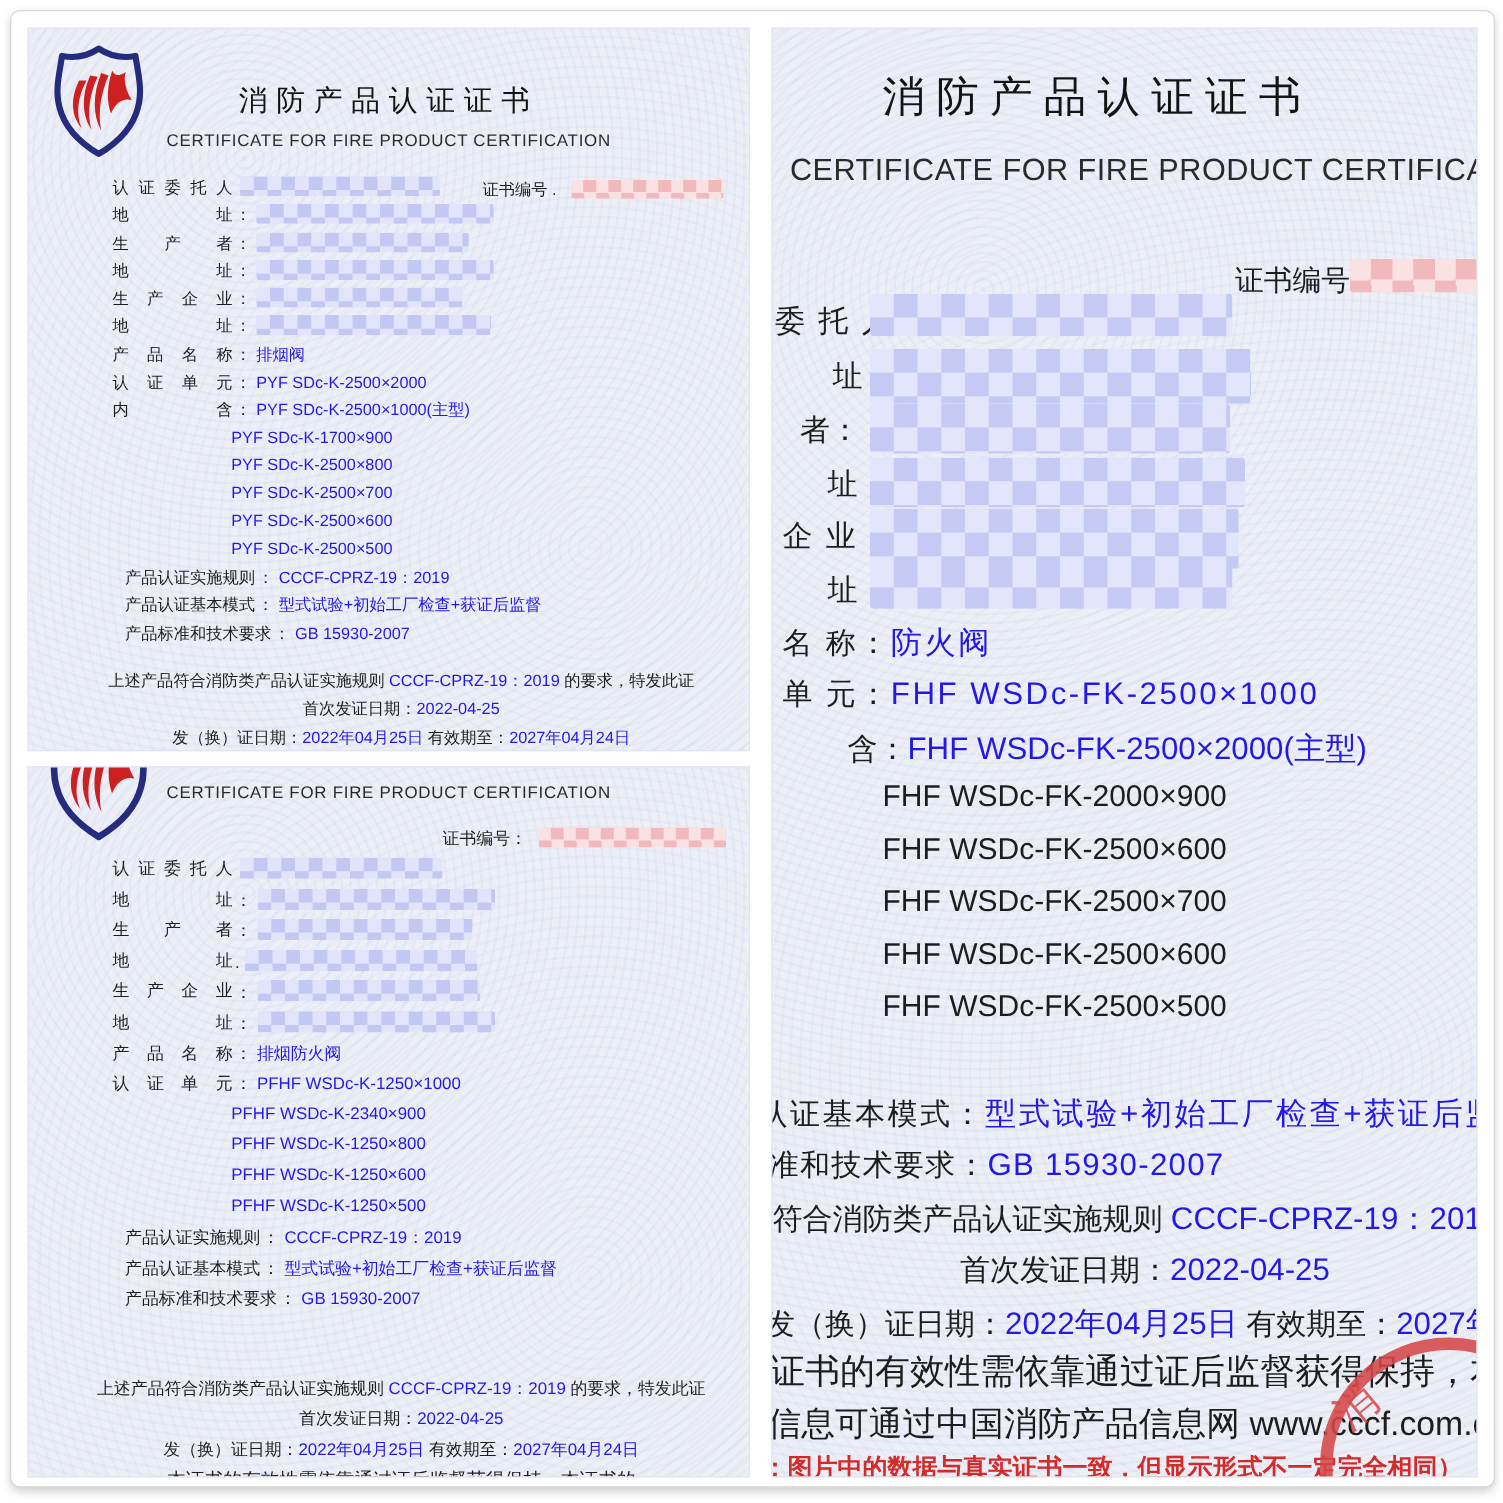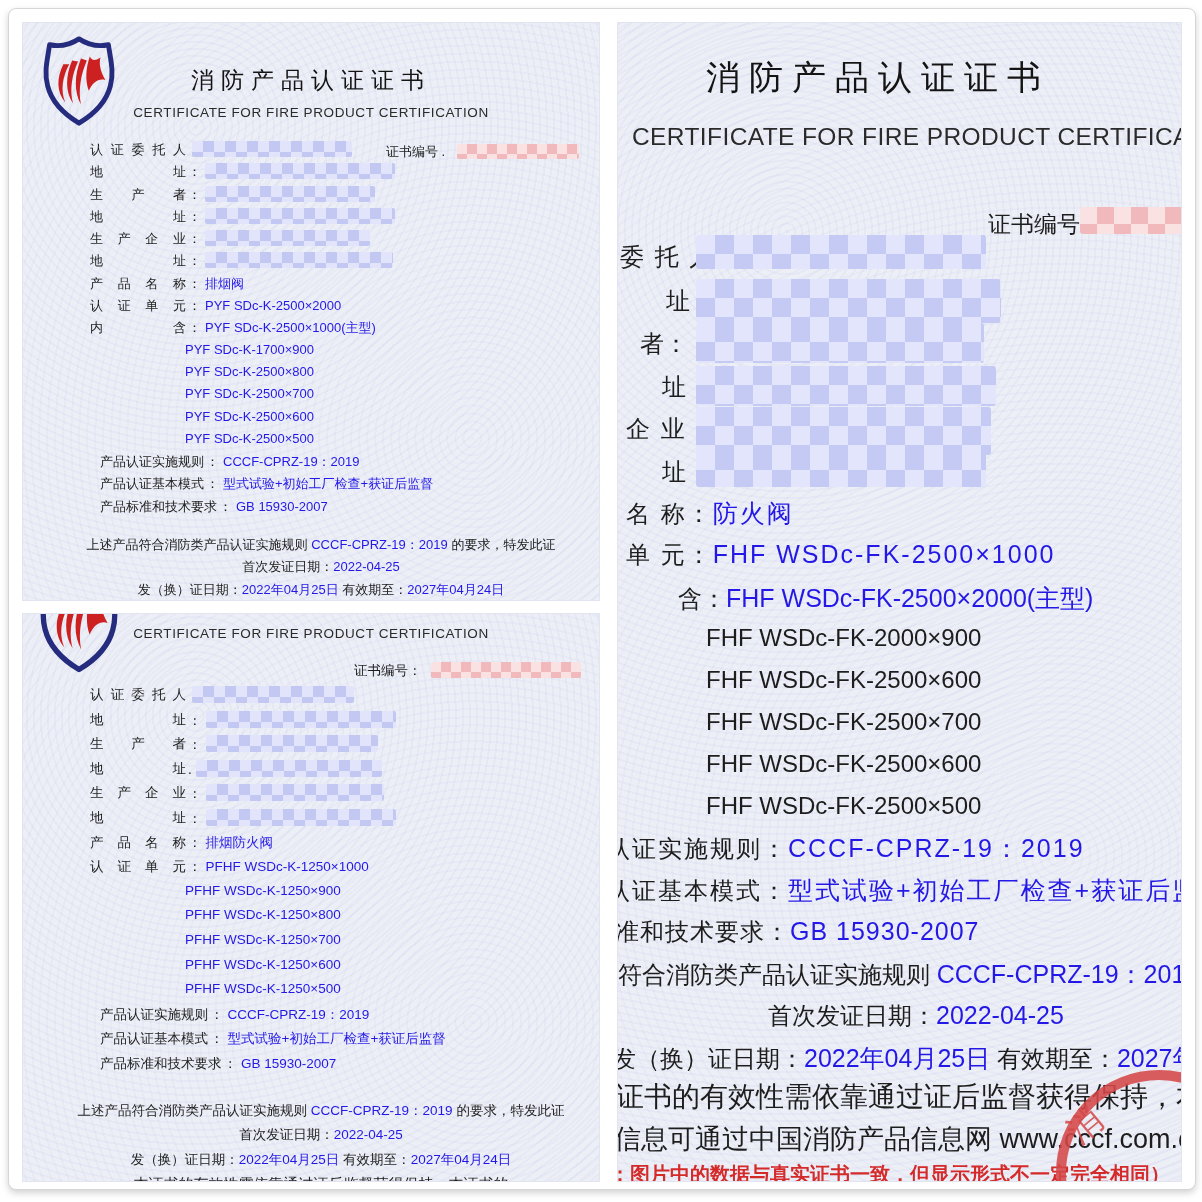--- a/index.html
+++ b/index.html
@@ -125,23 +125,22 @@
 
     <div class="rows" style="left:67px;top:72px;">
       <div class="row"><span class="jl">认证委托人</span><span class="sep"></span><span class="mz" style="width:162px;"></span></div>
       <div class="row"><span class="jl">地址</span><span class="sep">：</span><span class="mz" style="width:190px;"></span></div>
       <div class="row"><span class="jl">生产者</span><span class="sep">：</span><span class="mz" style="width:172px;"></span></div>
       <div class="row"><span class="jl">地址</span><span class="sep">.</span><span class="mz" style="width:186px;"></span></div>
       <div class="row"><span class="jl">生产企业</span><span class="sep">：</span><span class="mz" style="width:178px;"></span></div>
       <div class="row"><span class="jl">地址</span><span class="sep">：</span><span class="mz" style="width:190px;"></span></div>
       <div class="row"><span class="jl">产品名称</span><span class="sep">：</span><span class="val">排烟防火阀</span></div>
       <div class="row"><span class="jl">认证单元</span><span class="sep">：</span><span class="val">PFHF WSDc-K-1250×1000</span></div>
-      <div class="row model"><span class="val">PFHF WSDc-K-1250×900</span></div>
+      <div class="row model"><span class="val">PFHF WSDc-K-2340×900</span></div>
       <div class="row model"><span class="val">PFHF WSDc-K-1250×800</span></div>
-      <div class="row model"><span class="val">PFHF WSDc-K-1250×700</span></div>
       <div class="row model"><span class="val">PFHF WSDc-K-1250×600</span></div>
       <div class="row model"><span class="val">PFHF WSDc-K-1250×500</span></div>
       <div class="row"><span class="wlbl">产品认证实施规则</span><span class="sep">：</span><span class="val">CCCF-CPRZ-19：2019</span></div>
       <div class="row"><span class="wlbl">产品认证基本模式</span><span class="sep">：</span><span class="val">型式试验+初始工厂检查+获证后监督</span></div>
       <div class="row"><span class="wlbl">产品标准和技术要求</span><span class="sep">：</span><span class="val">GB 15930-2007</span></div>
     </div>
 
     <div class="ftr" style="top:488px;">
       <div class="fline"><span class="blk">上述产品符合消防类产品认证实施规则 </span><span class="val">CCCF-CPRZ-19：2019</span><span class="blk"> 的要求，特发此证</span></div>
       <div class="fline"><span class="blk">首次发证日期：</span><span class="val">2022-04-25</span></div>
@@ -177,21 +176,20 @@
     <div class="l3" style="top:474px;left:8px;letter-spacing:2px;"><span>名 称：</span><span class="val">防火阀</span></div>
     <div class="l3" style="top:516px;left:8px;letter-spacing:2px;"><span>单 元：</span><span class="val">FHF WSDc-FK-2500×1000</span></div>
     <div class="l3" style="top:559px;left:60px;"><span>含：</span><span class="val">FHF WSDc-FK-2500×2000(主型)</span></div>
 
     <div class="l3 val" style="top:601px;left:88px;">FHF WSDc-FK-2000×900</div>
     <div class="l3 val" style="top:643px;left:88px;">FHF WSDc-FK-2500×600</div>
     <div class="l3 val" style="top:685px;left:88px;">FHF WSDc-FK-2500×700</div>
     <div class="l3 val" style="top:727px;left:88px;">FHF WSDc-FK-2500×600</div>
     <div class="l3 val" style="top:769px;left:88px;">FHF WSDc-FK-2500×500</div>
 
-    <div class="l3" style="top:809px;left:-12px;letter-spacing:2px;"><span>认证实施规则：</span><span class="val">CCCF-CPRZ-19：2019</span></div>
     <div class="l3" style="top:851px;left:-12px;letter-spacing:2px;"><span>认证基本模式：</span><span class="val">型式试验+初始工厂检查+获证后监督</span></div>
     <div class="l3" style="top:893px;left:-28px;letter-spacing:1px;"><span>标准和技术要求：</span><span class="val">GB 15930-2007</span></div>
 
     <div class="l3" style="top:935px;left:0px;"><span>符合消防类产品认证实施规则 </span><span class="val">CCCF-CPRZ-19：2019</span></div>
     <div class="l3" style="top:977px;left:150px;"><span>首次发证日期：</span><span class="val">2022-04-25</span></div>
     <div class="l3" style="top:1019px;left:-6px;"><span>发（换）证日期：</span><span class="val">2022年04月25日</span><span> 有效期至：</span><span class="val">2027年04月24日</span></div>
 
     <div class="l3" style="top:1055px;left:-30px;font-size:28px;">本证书的有效性需依靠通过证后监督获得保持，本证书</div>
     <div class="l3 big" style="top:1098px;left:-58px;"><span>证书信息可通过中国消防产品信息网 </span><span>www.cccf.com.cn</span></div>
     <div class="l3 note-red" style="top:1138px;left:-48px;">（注：图片中的数据与真实证书一致，但显示形式不一定完全相同）</div>

